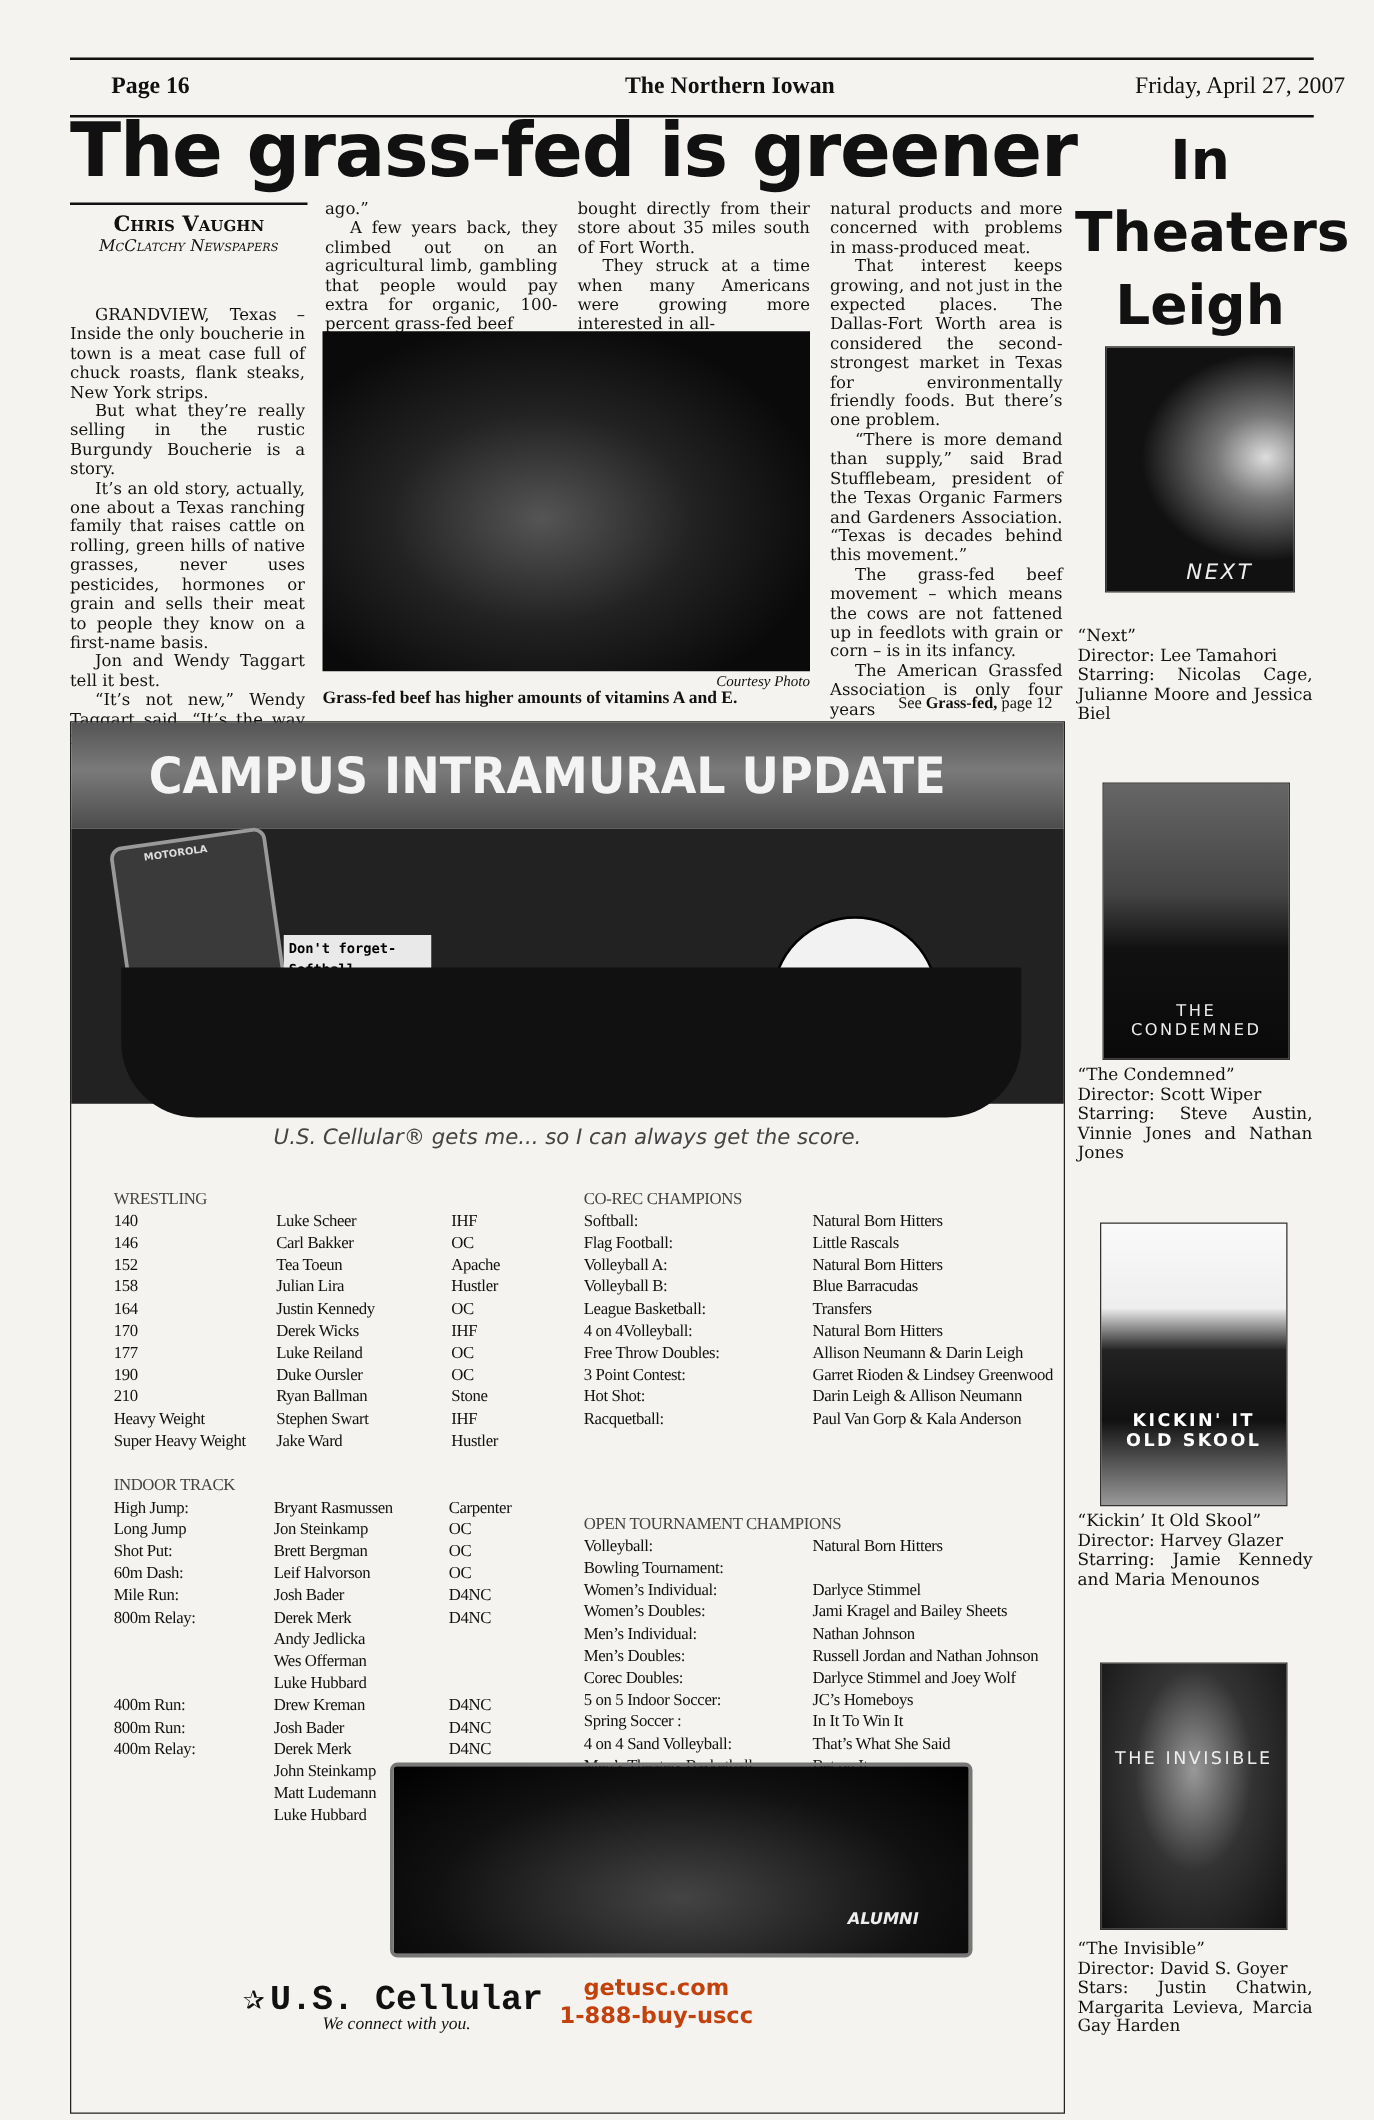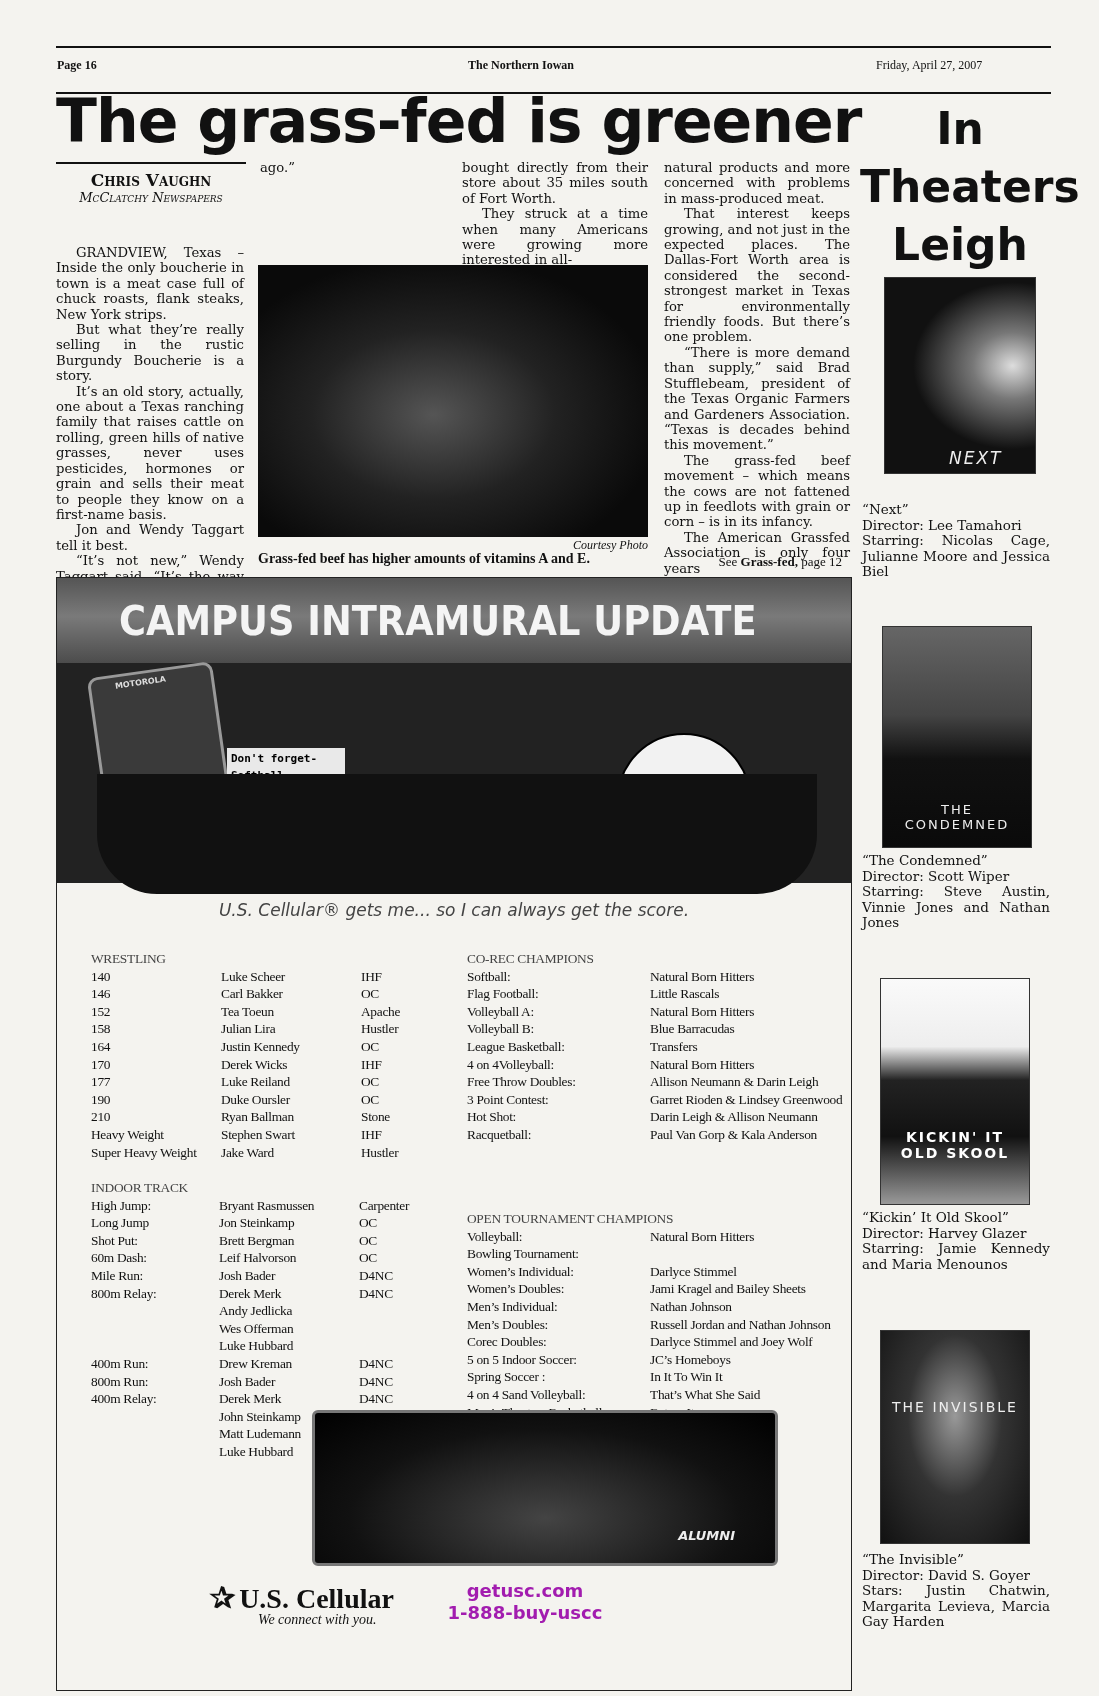--- a/index.html
+++ b/index.html
@@ -2,21 +2,21 @@
 <html><head>
 <meta charset="utf-8">
 <style>
   html, body { margin:0; padding:0; }
   body {
     width:1099px; height:1696px; position:relative; overflow:hidden;
     background:#f4f3ef; color:#111;
     font-family:"DejaVu Serif", "Liberation Serif", serif;
   }
   .rule { position:absolute; background:#111; }
-  .masthead { position:absolute; top:58px; font-family:"Liberation Serif", serif; font-weight:bold; font-size:12px; }
+  .masthead { position:absolute; top:58px; font-family:"Liberation Serif", serif; font-weight:bold; font-size:19px;margin-left:32px; }
   .headline {
     position:absolute; left:56px; top:88px;
     font-family:"DejaVu Sans", sans-serif; font-weight:bold; font-size:60px; letter-spacing:-1px; line-height:66px;
   }
   .byline { position:absolute; left:56px; top:170px; width:190px; text-align:center; }
   .byline .name { font-variant:small-caps; font-size:17px; font-weight:bold; }
   .byline .org { font-variant:small-caps; font-style:italic; font-size:13px; }
   .col {
     position:absolute; font-size:13.2px; line-height:15.4px; text-align:justify; hyphens:auto;
   }
@@ -56,23 +56,23 @@
   .sweep { position:absolute; left:40px; top:196px; width:720px; height:120px; background:#111; border-radius:0 0 60px 60px; }
   .tagline {
     position:absolute; left:0; top:322px; width:794px; text-align:center; color:#444;
     font-family:"DejaVu Sans",sans-serif; font-style:italic; font-size:17px;
   }
   .tbl { position:absolute; font-family:"Liberation Serif",serif; font-size:13.4px; line-height:17.6px; letter-spacing:-0.3px; }
   .tbl .sect { color:#444; }
   .tbl .row { position:relative; height:17.6px; white-space:nowrap; }
   .tbl .row span { position:absolute; top:0; }
   .bottom-photo { position:absolute; left:312px; top:1410px; width:460px; height:150px; background:radial-gradient(ellipse at 50% 70%, #444 0%, #111 60%, #000 100%); border:3px solid #777; border-radius:6px; }
-  .uscell { position:absolute; left:210px; top:1580px; font-family:Liberation Serif, serif; font-weight:bold; font-size:28px; }
+  .uscell { position:absolute; left:194px; top:1580px; font-family:Liberation Mono, monospace; font-weight:bold; font-size:28px; }
   .uscell-tag { position:absolute; left:258px; top:1612px; font-family:"Liberation Serif",serif; font-style:italic; font-size:14px; }
-  .ad-contact { position:absolute; left:440px; top:1580px; width:170px; text-align:center; color:#a21caf; font-family:"DejaVu Sans",sans-serif; font-weight:bold; font-size:18px; line-height:22px; }
+  .ad-contact { position:absolute; left:440px; top:1580px; width:170px; text-align:center; color:#c2410c; font-family:"DejaVu Sans",sans-serif; font-weight:bold; font-size:18px; line-height:22px; }
 </style>
 </head>
 <body>
 
 <div class="rule" style="left:56px;top:46px;width:995px;height:2px;"></div>
 <div class="masthead" style="left:57px;">Page 16</div>
 <div class="masthead" style="left:468px;">The Northern Iowan</div>
 <div class="masthead" style="left:876px;font-weight:normal;">Friday, April 27, 2007</div>
 <div class="rule" style="left:56px;top:92px;width:995px;height:2px;"></div>
 
@@ -86,20 +86,21 @@
 
 <div class="col" style="left:56px;top:245px;width:188px;">
   <p>GRANDVIEW, Texas – Inside the only boucherie in town is a meat case full of chuck roasts, flank steaks, New York strips.</p>
   <p>But what they’re really selling in the rustic Burgundy Boucherie is a story.</p>
   <p>It’s an old story, actually, one about a Texas ranching family that raises cattle on rolling, green hills of native grasses, never uses pesticides, hormones or grain and sells their meat to people they know on a first-name basis.</p>
   <p>Jon and Wendy Taggart tell it best.</p>
   <p>“It’s not new,” Wendy Taggart said. “It’s the way ranching was done years</p>
 </div>
 <div class="col" style="left:260px;top:160px;width:186px;">
   <p class="noindent">ago.”</p>
+  <p>A few years back, they climbed out on an agricultural limb, gambling that people would pay extra for organic, 100-percent grass-fed beef</p>
 </div>
 <div class="col" style="left:462px;top:160px;width:186px;">
   <p class="noindent">bought directly from their store about 35 miles south of Fort Worth.</p>
   <p>They struck at a time when many Americans were growing more interested in all-</p>
 </div>
 <div class="col" style="left:664px;top:160px;width:186px;">
   <p class="noindent">natural products and more concerned with problems in mass-produced meat.</p>
   <p>That interest keeps growing, and not just in the expected places. The Dallas-Fort Worth area is considered the second-strongest market in Texas for environmentally friendly foods. But there’s one problem.</p>
   <p>“There is more demand than supply,” said Brad Stufflebeam, president of the Texas Organic Farmers and Gardeners Association. “Texas is decades behind this movement.”</p>
   <p>The grass-fed beef movement – which means the cows are not fattened up in feedlots with grain or corn – is in its infancy.</p>

